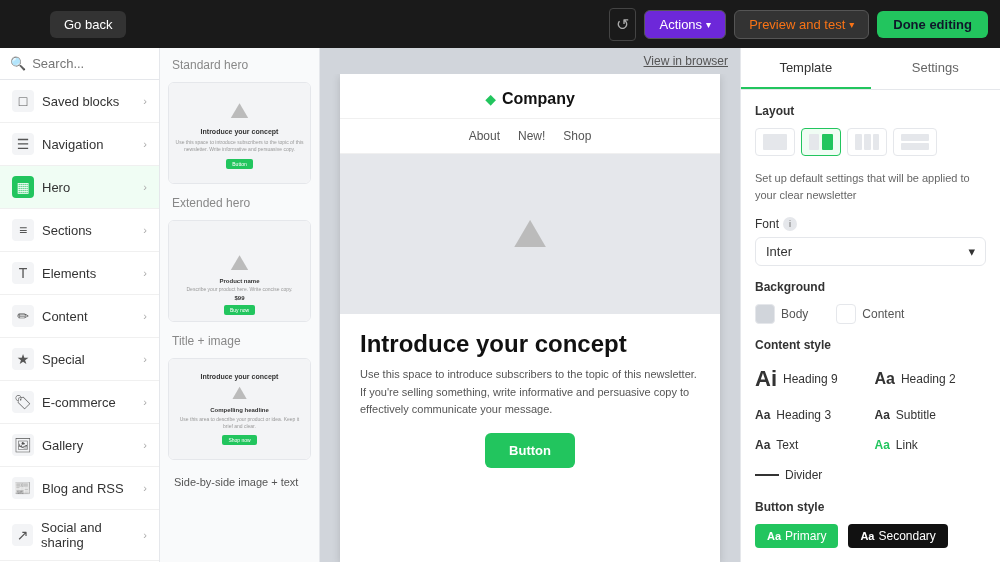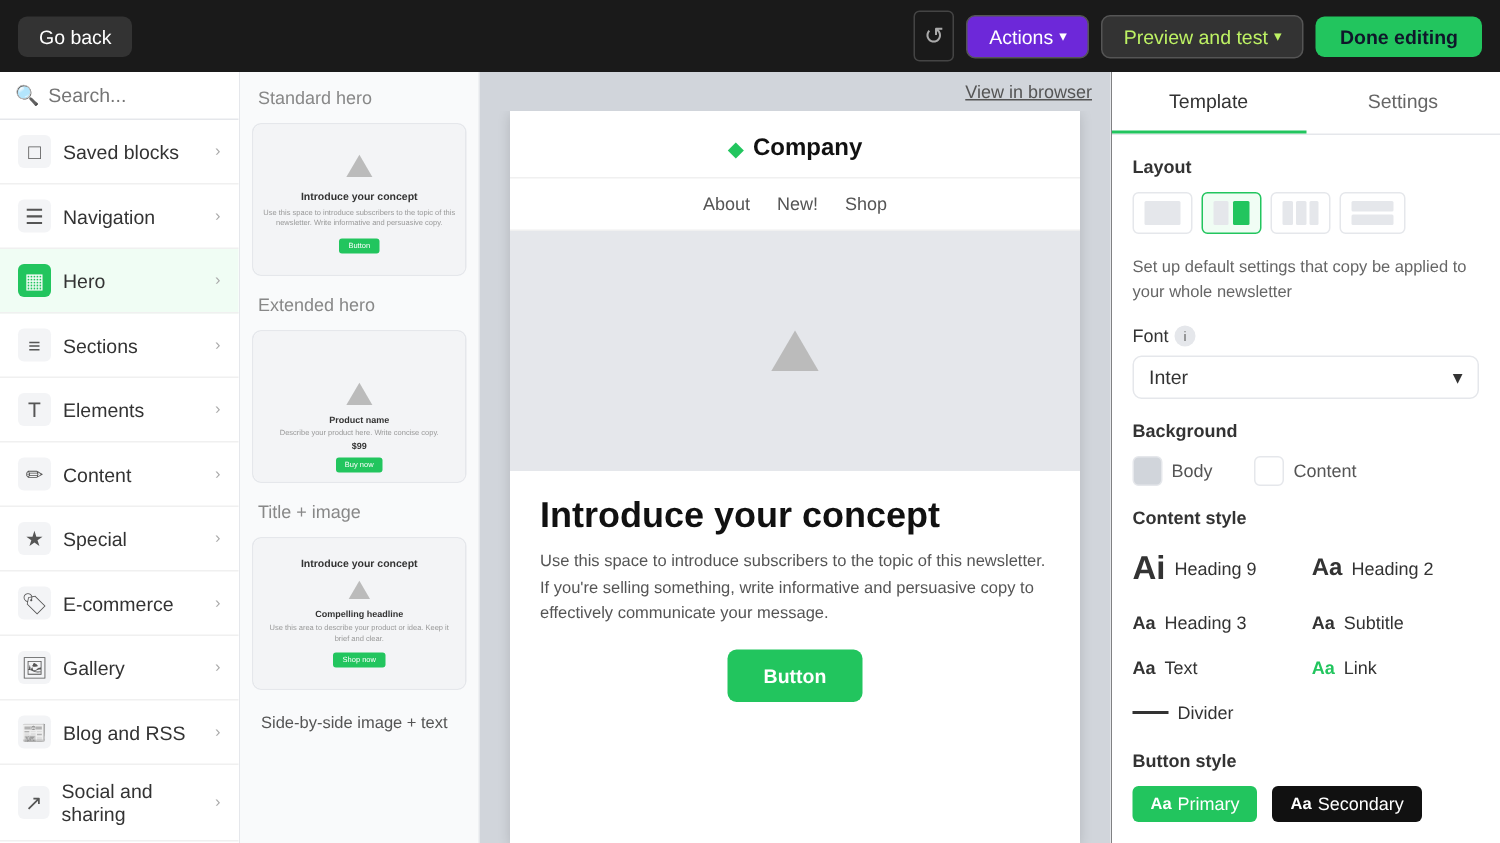--- a/index.html
+++ b/index.html
@@ -2,24 +2,24 @@
 <html><head>
   <meta charset="utf-8">
   <style>
     * { box-sizing: border-box; margin: 0; padding: 0; }
     body { font-family: -apple-system, BlinkMacSystemFont, 'Segoe UI', sans-serif; font-size: 14px; background: #1a1a1a; color: #333; width: 1000px; height: 562px; overflow: hidden; display: flex; flex-direction: column; }
 
     
     .topbar { background: #1a1a1a; display: flex; align-items: center; justify-content: space-between; padding: 0 12px; height: 48px; flex-shrink: 0; }
     .topbar-left { display: flex; align-items: center; gap: 8px; }
     .topbar-right { display: flex; align-items: center; gap: 8px; }
-    .btn-go-back { background: #333; color: #fff; border: none; border-radius: 6px; padding: 6px 14px; cursor: pointer; font-size: 13px; }
+    .btn-go-back { background: #333; color: #fff; border: none; border-radius: 6px; padding: 6px 14px; cursor: pointer; font-size: 13px; margin-left: 38px; }
     .icon-history { color: #aaa; cursor: pointer; font-size: 16px; padding: 6px; border-radius: 4px; border: 1px solid #444; }
     .btn-actions { background: #6d28d9; color: #fff; border: 1px solid #555; border-radius: 6px; padding: 6px 14px; cursor: pointer; font-size: 13px; display: flex; align-items: center; gap: 4px; }
-    .btn-preview { background: #333; color: #bef264; border: 1px solid #555; border-radius: 6px; padding: 6px 14px; cursor: pointer; font-size: 13px; display: flex; align-items: center; gap: 4px; }
+    .btn-preview { background: #333; color: #f97316; border: 1px solid #555; border-radius: 6px; padding: 6px 14px; cursor: pointer; font-size: 13px; display: flex; align-items: center; gap: 4px; }
     .btn-done { background: #22c55e; color: #0f172a; border: none; border-radius: 6px; padding: 6px 16px; cursor: pointer; font-size: 13px; font-weight: 600; }
     .chevron-down { font-size: 10px; }
 
     
     .main { display: flex; flex: 1; overflow: hidden; }
 
     
     .sidebar { width: 160px; background: #fff; border-right: 1px solid #e5e7eb; display: flex; flex-direction: column; overflow-y: auto; flex-shrink: 0; }
     .search-bar { padding: 8px 10px; border-bottom: 1px solid #e5e7eb; display: flex; align-items: center; gap: 6px; }
     .search-bar input { border: none; outline: none; font-size: 13px; color: #666; background: transparent; width: 100%; }
@@ -311,21 +311,21 @@
               <rect x="19" y="1" width="6" height="16" rx="1" fill="#e5e7eb"></rect>
             </svg>
         </div>
         <div class="layout-opt">
           <svg width="30" height="18" viewBox="0 0 30 18">
               <rect x="1" y="1" width="28" height="7" rx="1" fill="#e5e7eb"></rect>
               <rect x="1" y="10" width="28" height="7" rx="1" fill="#e5e7eb"></rect>
             </svg>
         </div>
       </div>
-      <div class="section-desc">Set up default settings that copy be applied to your whole newsletter</div>
+      <div class="section-desc">Set up default settings that will be applied to your clear newsletter</div>
 
       <div class="font-section">
         <div class="font-label">
           <span>Font</span>
           <span class="info-icon">i</span>
         </div>
         <div class="font-select">
           <span>Inter</span>
           <span>▾</span>
         </div>

